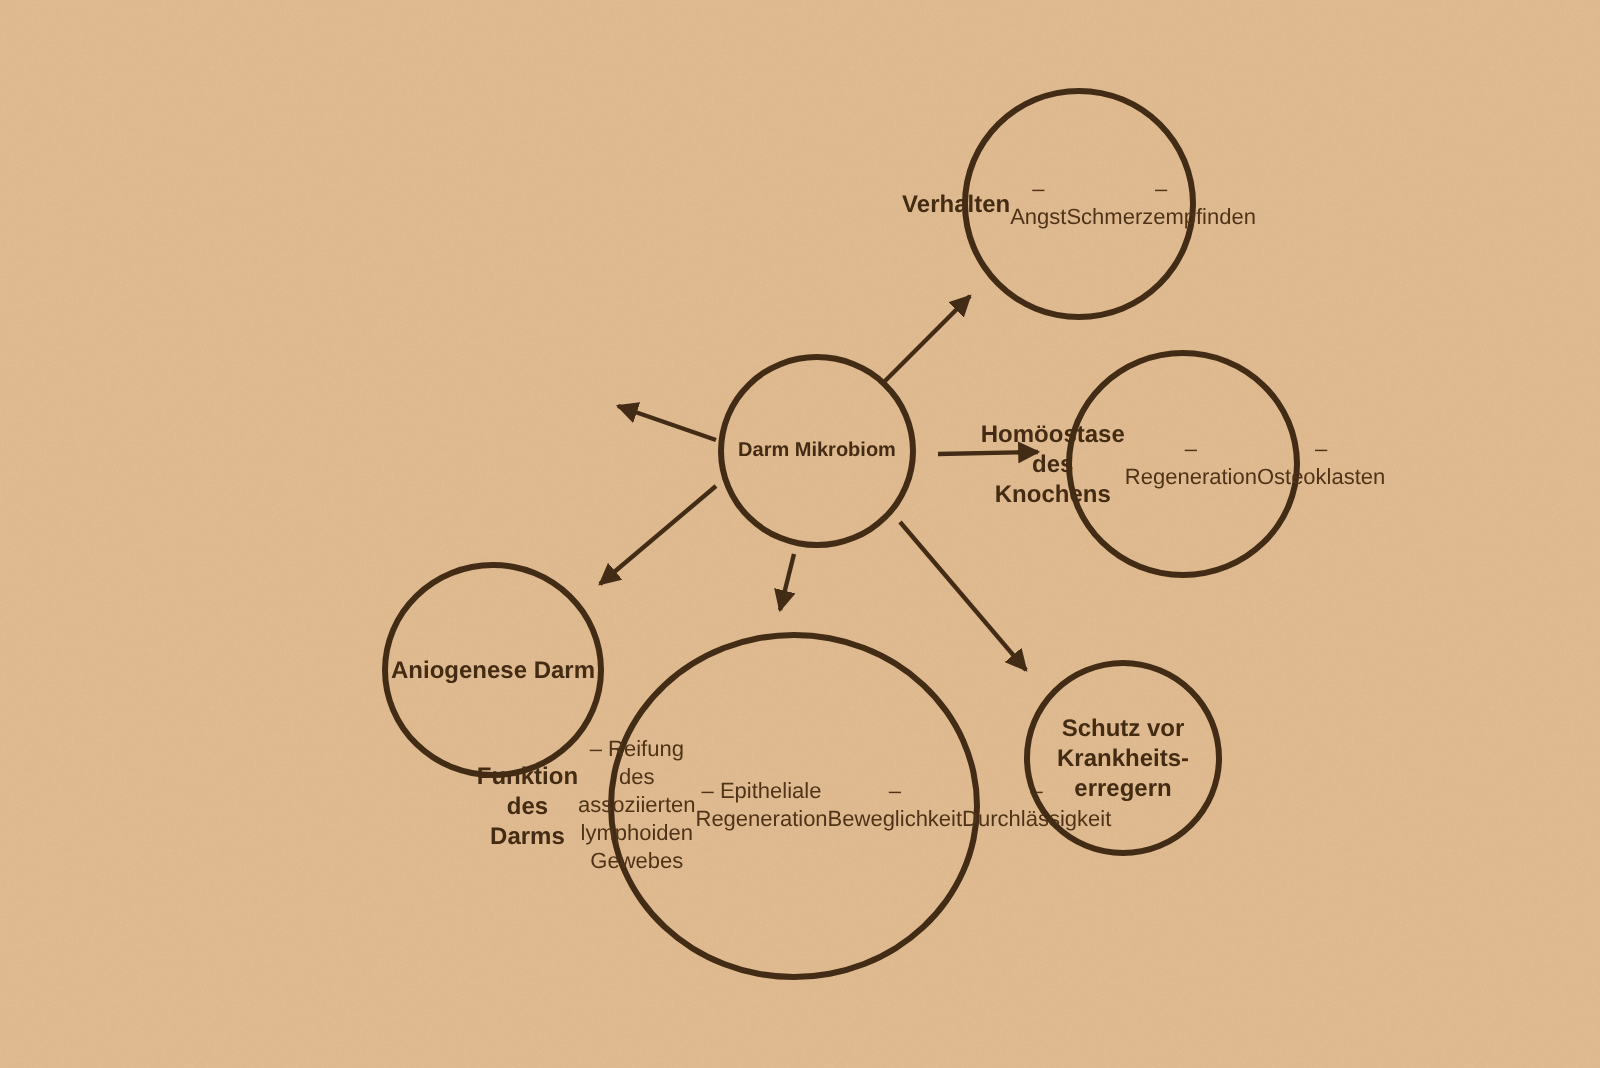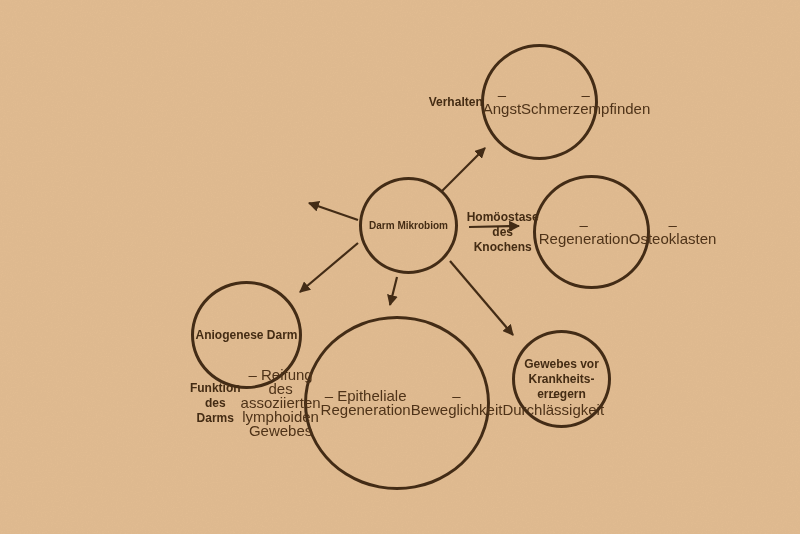--- a/index.html
+++ b/index.html
@@ -24,21 +24,21 @@
     z-index:2;
     background:transparent;
   }
   .node .title{
     font-weight:bold;
     font-size:12px;
     line-height:15px;
     color:#3f2710;
   }
   .node .item{
-    font-size:15px;
+    font-size:11px;
     line-height:14px;
     color:#4b2f15;
   }
   
   #n-stoffwechsel{left:113px;top:66px;width:195px;height:192px;padding:0 9px;}
   #n-verhalten{left:481px;top:44px;width:117px;height:116px;padding:0 1px;}
   #n-homoeostase{left:533px;top:175px;width:117px;height:114px;padding:0 2px;}
   #n-homoeostase .title{max-width:82px;}
   #n-center{left:359px;top:177px;width:99px;height:97px;}
   #n-center .title{font-size:10px;white-space:nowrap;}
@@ -93,21 +93,21 @@
 
   <div class="node" id="n-funktion">
     <div class="title">Funktion des Darms</div>
     <div class="item">– Reifung des assoziierten lymphoiden Gewebes</div>
     <div class="item">– Epitheliale Regeneration</div>
     <div class="item">– Beweglichkeit</div>
     <div class="item">– Durchlässigkeit</div>
   </div>
 
   <div class="node" id="n-schutz">
-    <div class="title">Gewebes vor Krankheits-erregern</div>
+    <div class="title">Schutz vor Krankheits-erregern</div>
   </div>
 
   <svg class="grain" width="800" height="534">
     <filter id="grainF">
       <feTurbulence type="fractalNoise" baseFrequency="0.8" numOctaves="2" stitchTiles="stitch"></feTurbulence>
       <feColorMatrix type="matrix" values="0 0 0 0 0.24  0 0 0 0 0.15  0 0 0 0 0.07  0.7 0.7 0.7 0 0"></feColorMatrix>
     </filter>
     <rect width="800" height="534" filter="url(#grainF)"></rect>
   </svg>
 

